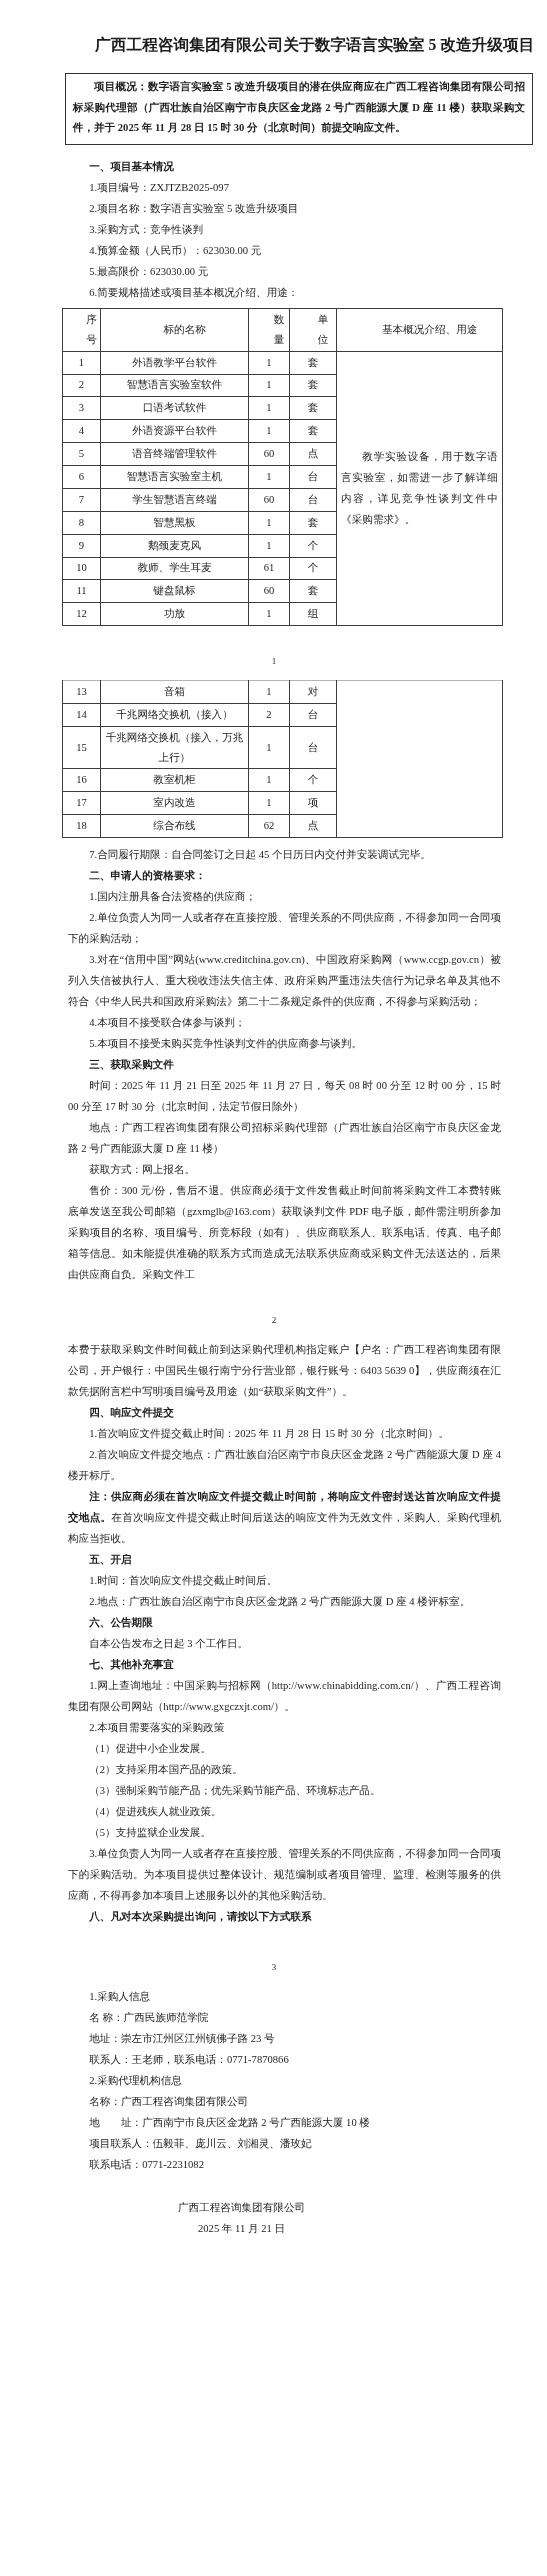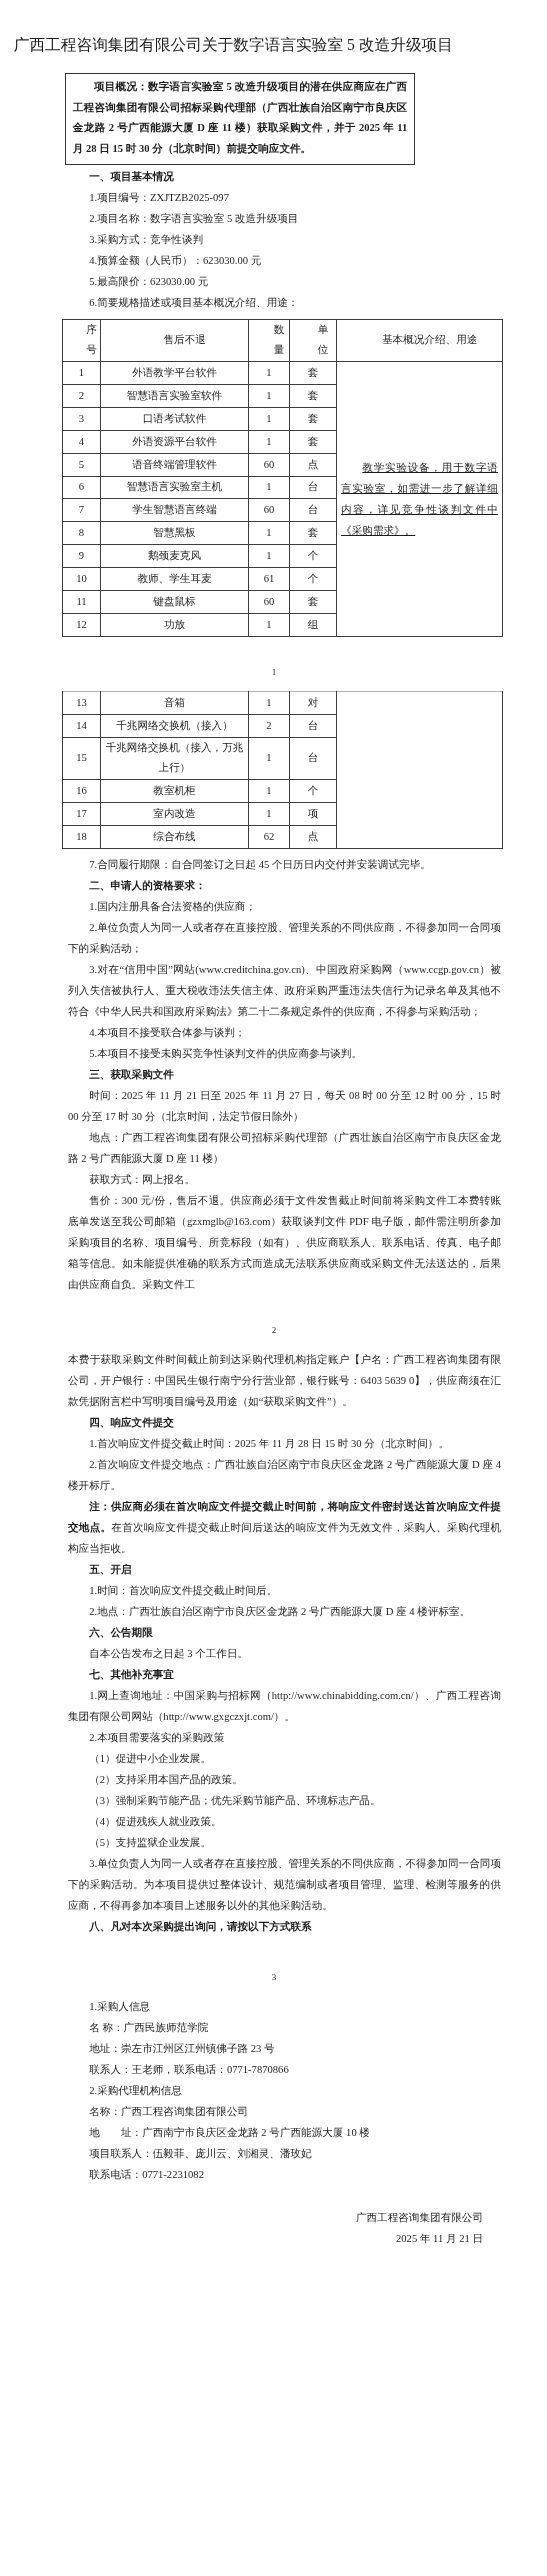--- a/index.html
+++ b/index.html
@@ -1,38 +1,38 @@
 <!DOCTYPE html>
 <html style="font-size:11px"><head>
 <meta charset="utf-8">
 <style>
   html,body{margin:0;padding:0;}
   body{
     width:548px;min-height:2576px;background:#ffffff;
     font-family:"Liberation Serif","DejaVu Serif",serif;
     font-size:10.6px;color:#1d1d1d;
   }
-  .title{margin:30px 13.7px 0 13.7px;text-align:left;font-weight:normal;font-size:15.7px;line-height:29.4px;}
-  .obox{box-sizing:border-box;margin:13.7px 0 0 65px;width:350px;border:0.7px solid #333;padding:3.4px 6.8px 4.8px 6.8px;}
+  .title{margin:30px 13.7px 0 13.7px;text-align:right;font-weight:bold;font-size:15.7px;line-height:29.4px;}
+  .obox{box-sizing:border-box;margin:13.7px 0 0 65px;width:468px;border:0.7px solid #333;padding:3.4px 6.8px 4.8px 6.8px;}
   .obox p{margin:0;line-height:20.5px;text-indent:2em;text-align:justify;font-weight:bold;}
   .p{margin:0 47px 0 68px;line-height:21px;text-align:justify;}
   .ind{text-indent:2em;}
   .b{font-weight:bold;}
-  .mt16{margin-top:1px;}
+  .mt16{margin-top:11px;}
   .tbl{border-collapse:collapse;table-layout:fixed;margin:5.5px 0 0 62px;width:439px;}
   .tbl td{border:0.7px solid #3c3c3c;text-align:center;vertical-align:middle;padding:0.7px 2.7px;line-height:20px;height:20.5px;overflow:hidden;}
   .tbl .thr td{height:21px;padding-left:23px;}
-  .tbl td.notecell{text-align:left;padding:0 4.1px;text-decoration:underline;}
+  .tbl td.notecell{text-align:left;padding:0 4.1px;}
   .note{line-height:21px;text-indent:2em;text-align:justify;}
   .t2{border-top:1.4px solid #b5b5b5;}
   .t2 tr:first-child td{border-top:none;}
   .pagenum{margin:0;text-align:center;font-size:9px;line-height:21px;}
   .pn-t{margin-top:25px;}
   .after-pn{margin-top:8.2px;}
-  .sign{margin:22px 65px 0 0;text-align:right;line-height:21px;}
+  .sign{margin:22px 65px 0 0;text-align:center;line-height:21px;}
   .sp-end{height:348px;}
 </style>
 </head>
 <body>
 
 <div class="title">
   <div>广西工程咨询集团有限公司关于数字语言实验室 5 改造升级项目</div>
 </div>
 
 <div class="obox">
@@ -51,21 +51,21 @@
   <colgroup>
       <col style="width:38px">
       <col style="width:148px">
       <col style="width:41px">
       <col style="width:47px">
       <col style="width:166px">
     </colgroup>
   <tbody>
       <tr class="thr">
         <td>序号</td>
-        <td>售后不退</td>
+        <td>标的名称</td>
         <td>数量</td>
         <td>单位</td>
         <td>基本概况介绍、用途</td>
       </tr>
   <tr>
         <td>1</td>
         <td>外语教学平台软件</td>
         <td>1</td>
         <td>套</td>
         <td class="notecell" rowspan="12">

